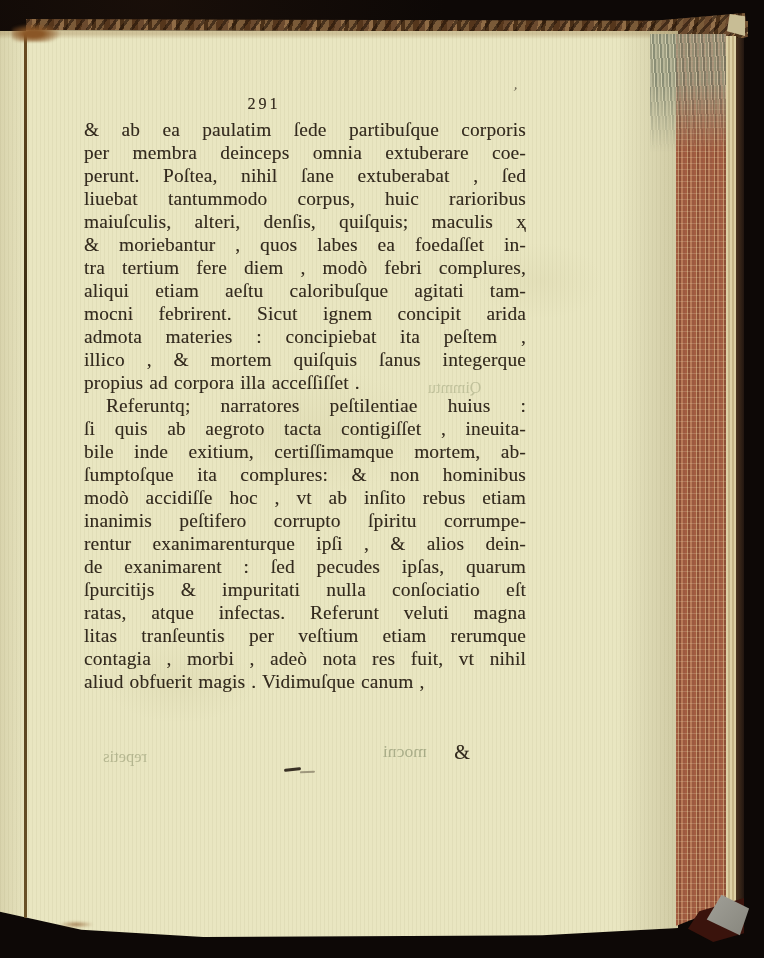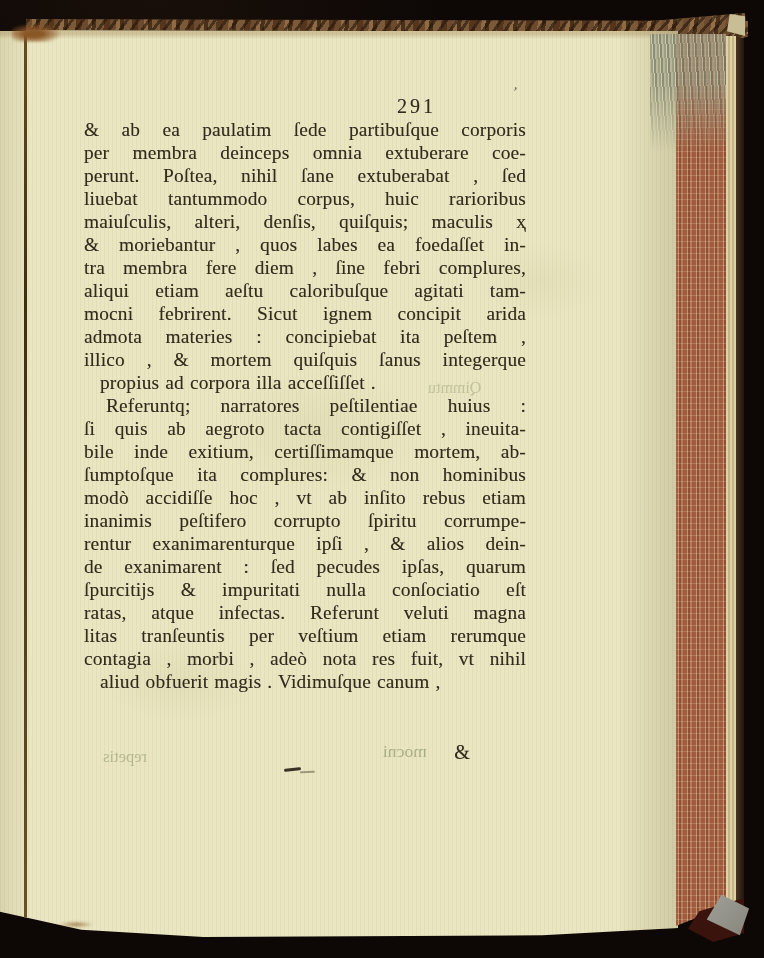--- a/index.html
+++ b/index.html
@@ -86,36 +86,36 @@
     position:absolute; left:688px; top:898px; width:56px; height:44px;
     background:#3a130c; clip-path:polygon(20% 30%,100% 0,100% 80%,45% 100%,0 70%);
   }
   .corner-gray{
     position:absolute; left:704px; top:891px; width:46px; height:46px;
     background:linear-gradient(135deg,#a3a29a,#86857c);
     clip-path:polygon(38% 8%,98% 38%,78% 96%,6% 62%);
   }
   
   .pagenum{
-    position:absolute; left:76px; top:95px; width:360px; text-align:right;
-    font-size:20px; letter-spacing:3px; color:#332a1e;
+    position:absolute; left:84px; top:95px; width:360px; text-align:center;
+    font-size:16px; letter-spacing:3px; color:#332a1e;
     text-shadow:0.3px 0.3px 0 rgba(51,42,30,0.35);
   }
   .stray-mark{
     position:absolute; left:512px; top:84px; font-size:15px; color:#4a4234;
     transform:rotate(14deg); opacity:0.8;
   }
   .textblock{
     position:absolute; left:84px; top:118px; width:442px;
     font-size:19.3px; line-height:23px; color:#332a1e;
     letter-spacing:0.2px; word-spacing:1px;
     text-shadow:0.3px 0.3px 0 rgba(51,42,30,0.35);
   }
   .line{ text-align:justify; text-align-last:justify; height:23px; }
-  .line.noj{ text-align-last:left;margin-left:16px; }
+  .line.noj{ text-align-last:left; }
   .line.ind{ padding-left:22px; }
   .catchword{
     position:absolute; left:440px; top:741px; width:44px; text-align:center;
     font-size:20px; color:#332a1e; text-shadow:0.3px 0.3px 0 rgba(51,42,30,0.35);
   }
   
   .ghost{
     position:absolute; transform:scaleX(-1);
     color:rgba(104,114,74,0.38); filter:blur(0.6px);
   }
@@ -156,21 +156,21 @@
   <div class="pagenum">291</div>
   <div class="stray-mark">’</div>
 
   <div class="textblock">
       <div class="line">&amp; ab ea paulatim ſede partibuſque corporis</div>
       <div class="line">per membra deinceps omnia extuberare coe-</div>
       <div class="line">perunt.  Poſtea, nihil ſane extuberabat , ſed</div>
       <div class="line">liuebat tantummodo corpus, huic rarioribus</div>
       <div class="line">maiuſculis, alteri, denſis, quiſquis; maculis ҳ</div>
       <div class="line">&amp; moriebantur , quos labes ea foedaſſet in-</div>
-      <div class="line">tra membra fere diem , ſine febri complures,</div>
+      <div class="line">tra tertium fere diem , modò febri complures,</div>
       <div class="line">aliqui etiam aeſtu caloribuſque agitati tam-</div>
       <div class="line">mocni febrirent.  Sicut ignem concipit arida</div>
       <div class="line">admota materies : concipiebat ita peſtem ,</div>
       <div class="line">illico , &amp; mortem quiſquis ſanus integerque</div>
       <div class="line noj">propius ad corpora illa acceſſiſſet .</div>
       <div class="line ind">Referuntq; narratores peſtilentiae huius :</div>
       <div class="line">ſi quis ab aegroto tacta contigiſſet , ineuita-</div>
       <div class="line">bile inde exitium, certiſſimamque mortem, ab-</div>
       <div class="line">ſumptoſque ita complures: &amp; non hominibus</div>
       <div class="line">modò accidiſſe hoc , vt ab inſito rebus etiam</div>

